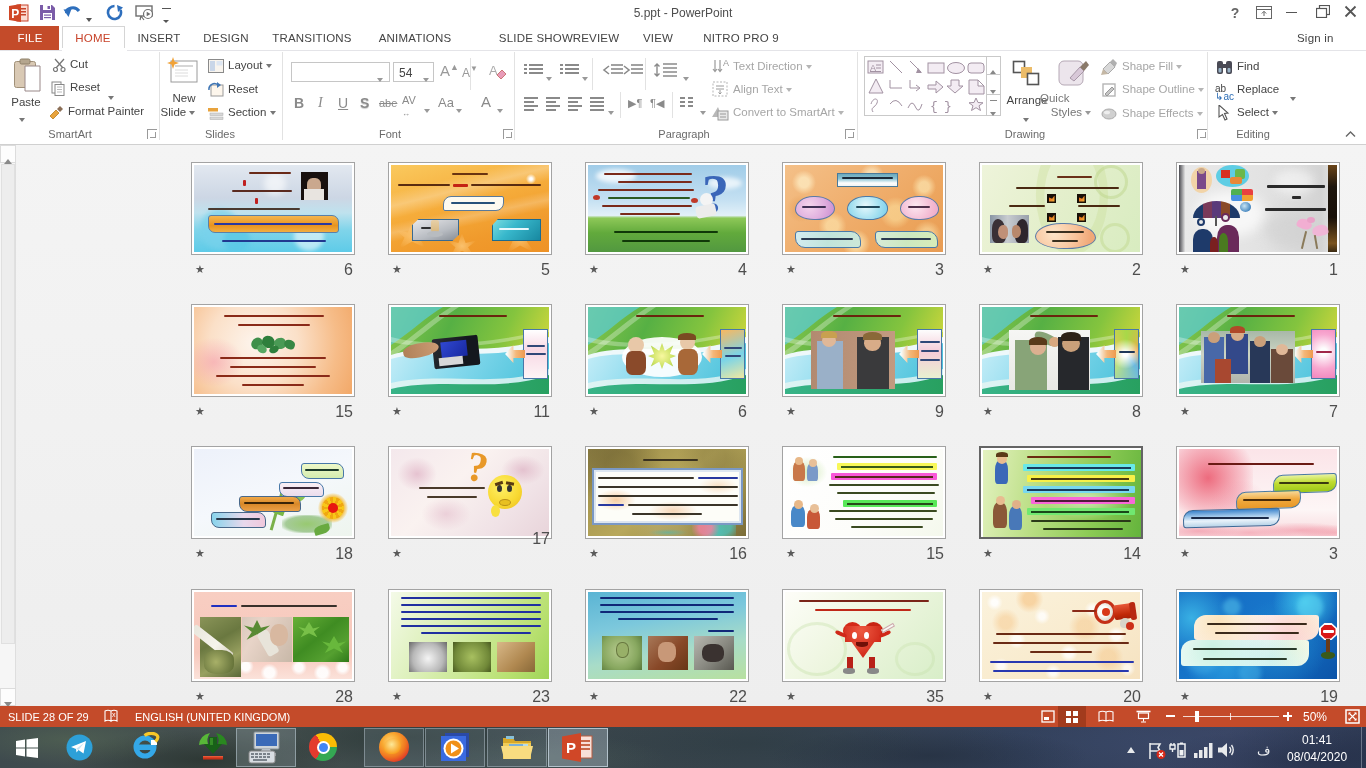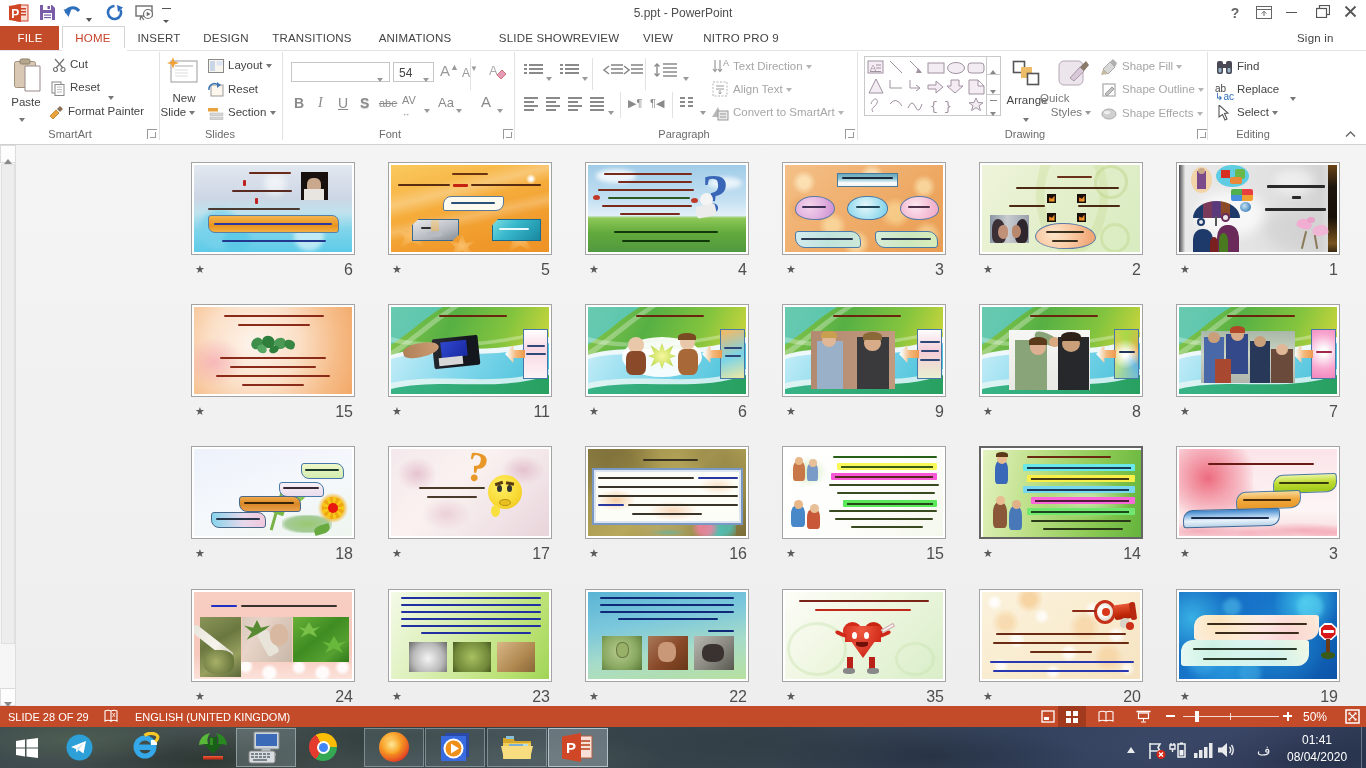--- a/index.html
+++ b/index.html
@@ -785,21 +785,21 @@
         <div class="a" style="left:106px;top:36px;width:5px;height:7px;background:#333;border-radius:50%"></div>
         <div class="a" style="left:116px;top:36px;width:5px;height:7px;background:#333;border-radius:50%"></div>
         <div class="a" style="left:104px;top:33px;width:8px;height:3px;background:#5a3a10;transform:rotate(-18deg)"></div>
         <div class="a" style="left:115px;top:33px;width:8px;height:3px;background:#5a3a10;transform:rotate(10deg)"></div>
         <div class="a" style="left:108px;top:50px;width:12px;height:7px;background:#e8c020;border:1px solid #b89018;border-radius:50%"></div>
         <div class="a" style="left:100px;top:56px;width:9px;height:12px;background:#f8e040;border-radius:50%"></div>
         <div class="tl" style="left:28px;top:38px;width:66px;height:2px;background:#4a3a2a"></div>
         <div class="tl" style="left:36px;top:47px;width:50px;height:2px;background:#4a3a2a"></div>
       </div>
     </div>
-<div class="num" style="left:490px;top:545px">17</div>
+<div class="num" style="left:490px;top:530px">17</div>
 <div class="star" style="left:392px;top:547px">★</div>
 <div class="slide" style="left:585px;top:446px;">
       <div class="sin" style="background:linear-gradient(140deg,#8a7c42 0%,#a89850 25%,#b8a85c 50%,#9a8c48 78%,#7a6c38 100%)">
         <div class="a" style="left:0;top:0;width:158px;height:87px;background:radial-gradient(circle at 20% 20%,rgba(60,50,20,.25) 0 10%,transparent 30%),radial-gradient(circle at 80% 10%,rgba(70,60,25,.2) 0 8%,transparent 25%),radial-gradient(circle at 50% 95%,rgba(200,190,140,.3) 0 10%,transparent 30%)"></div>
         <div class="a" style="left:104px;top:70px;width:44px;height:17px;background:radial-gradient(circle at 30% 50%,rgba(240,130,160,.85) 0 20%,transparent 45%),radial-gradient(circle at 70% 40%,rgba(80,190,180,.85) 0 25%,transparent 55%),radial-gradient(circle at 50% 80%,rgba(90,200,190,.7) 0 20%,transparent 50%)"></div>
         <div class="a" style="left:60px;top:80px;width:40px;height:7px;background:radial-gradient(rgba(80,185,175,.6),transparent 70%)"></div>
         <div class="tl" style="left:55px;top:10px;width:55px;height:2px;background:#3a3220"></div>
         <div class="a" style="left:4px;top:19px;width:151px;height:57px;background:#fdfdf8;border:2px solid #7a98c4;box-shadow:0 0 0 2px #dde6f0 inset"></div>
         <div class="a" style="left:8px;top:40px;width:40px;height:22px;background:radial-gradient(rgba(240,150,60,.45),transparent 70%)"></div>
         <div class="a" style="left:60px;top:52px;width:50px;height:20px;background:radial-gradient(rgba(235,140,60,.35),transparent 70%)"></div>
@@ -895,21 +895,21 @@
         <div class="a" style="left:10px;top:58px;width:30px;height:24px;background:radial-gradient(circle at 40% 50%,#a8b068,#788448 60%,#5a6830);border-radius:40%"></div>
         <div class="a" style="left:48px;top:25px;width:50px;height:45px;background:linear-gradient(120deg,#d8c8bc 0%,#e8d4c8 30%,#c8b8a8 100%)"></div>
         <div class="a" style="left:50px;top:28px;width:26px;height:22px;background:#588a34;clip-path:polygon(50% 0,65% 35%,100% 25%,70% 55%,90% 90%,50% 65%,10% 90%,30% 55%,0 25%,35% 35%)"></div>
         <div class="a" style="left:68px;top:38px;width:12px;height:26px;background:#e8e4da;transform:rotate(-30deg);border-radius:3px"></div>
         <div class="a" style="left:76px;top:32px;width:18px;height:22px;background:#d8b8a0;border-radius:45%"></div>
         <div class="a" style="left:99px;top:25px;width:56px;height:45px;background:linear-gradient(140deg,#68b038,#3f8c22 45%,#55a030 75%,#2f7a1a 100%)"></div>
         <div class="a" style="left:104px;top:30px;width:22px;height:16px;background:#78c048;clip-path:polygon(50% 0,68% 40%,100% 30%,72% 60%,88% 95%,50% 70%,12% 95%,28% 60%,0 30%,32% 40%)"></div>
         <div class="a" style="left:128px;top:44px;width:24px;height:18px;background:#68b83c;clip-path:polygon(50% 0,68% 40%,100% 30%,72% 60%,88% 95%,50% 70%,12% 95%,28% 60%,0 30%,32% 40%)"></div>
       </div>
     </div>
-<div class="num" style="left:293px;top:688px">24</div>
+<div class="num" style="left:293px;top:688px">28</div>
 <div class="star" style="left:195px;top:690px">★</div>
 <div class="slide" style="left:388px;top:589px;">
       <div class="sin" style="background:linear-gradient(120deg,#f4fae8 0%,#d8eeb0 40%,#b8e070 80%,#a0d458 100%)">
         <div class="tl" style="left:10px;top:5px;width:140px;height:2px;background:#2030a0"></div>
         <div class="tl" style="left:10px;top:12px;width:140px;height:2px;background:#2030a0"></div>
         <div class="tl" style="left:10px;top:19px;width:140px;height:2px;background:#2030a0"></div>
         <div class="tl" style="left:10px;top:26px;width:140px;height:2px;background:#2030a0"></div>
         <div class="tl" style="left:10px;top:33px;width:140px;height:2px;background:#2030a0"></div>
         <div class="tl" style="left:30px;top:40px;width:110px;height:2px;background:#2030a0"></div>
         <div class="a" style="left:18px;top:50px;width:38px;height:30px;background:radial-gradient(circle at 50% 55%,#f4f4f4,#b8b8b8 60%,#686868)"></div>

